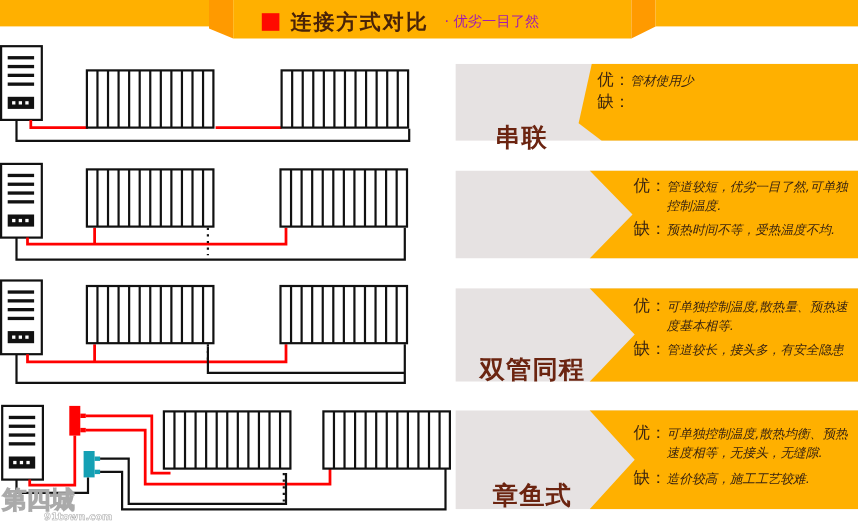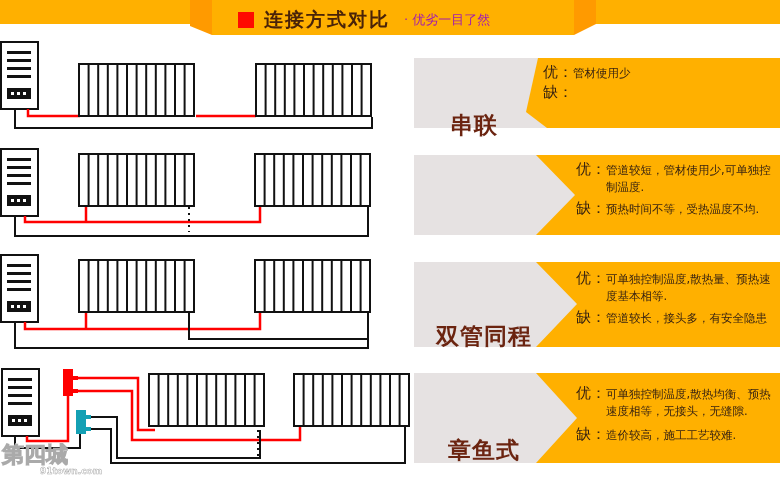--- a/index.html
+++ b/index.html
@@ -9,21 +9,21 @@
   .banner-square { width:16px; height:16px; background:#ff0a00; margin-right:10px; }
   .banner-title { font-size:19px; font-weight:bold; color:#4a2308; letter-spacing:2px; }
   .banner-sub { font-size:13px; color:#a21caf; margin-left:14px; }
   .diagram { position:absolute; left:0; top:0; width:410px; height:482px; }
   .card { position:absolute; left:414px; width:366px; }
   .card-name { position:absolute; left:0; top:0; height:100%; width:140px; display:flex; align-items:center; justify-content:center; font-size:23px; font-weight:bold; color:#6b2410; letter-spacing:1px; z-index:2;margin-top:32px; }
   .card-bg { position:absolute; left:0; top:0; width:100%; height:100%; }
   .card-text { position:absolute; z-index:2; font-size:11.5px; color:#3a2410; line-height:17px; }
   .row { display:flex; }
   .lbl { font-size:15px; color:#3a2410; white-space:nowrap; }
-  .txt { padding-top:1px; }
+  .txt { padding-top:1px;font-style:italic; }
   .watermark { position:absolute; left:2px; top:440px; font-size:22px; font-weight:bold; color:#fff; -webkit-text-stroke:1px #aaa; }
   .watermark-sub { position:absolute; left:40px; top:466px; font-size:9px; color:#fff;font-weight:bold; -webkit-text-stroke:0.5px #aaa; }
 </style>
 </head>
 <body>
 
 <svg class="banner" width="780" height="36" viewBox="0 0 780 36">
   <rect x="0" y="0" width="190" height="24" fill="#ffb000"></rect>
   <polygon points="190,0 212,0 212,35 190,26" fill="#ff9a00"></polygon>
   <rect x="212" y="0" width="362" height="35" fill="#ffb000"></rect>
@@ -137,21 +137,21 @@
 </div>
 
 <div class="card" style="top:155px;height:80px;">
   <svg class="card-bg" width="366" height="80" viewBox="0 0 366 80" preserveAspectRatio="none">
     <rect x="0" y="0" width="366" height="80" fill="#e6e2e2"></rect>
     <polygon points="122,0 366,0 366,80 122,80 161,40" fill="#ffb000"></polygon>
   </svg>
   <div class="card-text" style="left:162px;top:6px;width:202px;">
     <div class="row">
         <span class="lbl">优：</span>
-        <span class="txt">管道较短，管材使用少,可单独控制温度.</span>
+        <span class="txt">管道较短，优劣一目了然,可单独控制温度.</span>
       </div>
     <div class="row" style="margin-top:4px;">
         <span class="lbl">缺：</span>
         <span class="txt">预热时间不等，受热温度不均.</span>
       </div>
   </div>
 </div>
 
 <div class="card" style="top:262px;height:85px;">
   <svg class="card-bg" width="366" height="85" viewBox="0 0 366 85" preserveAspectRatio="none">

